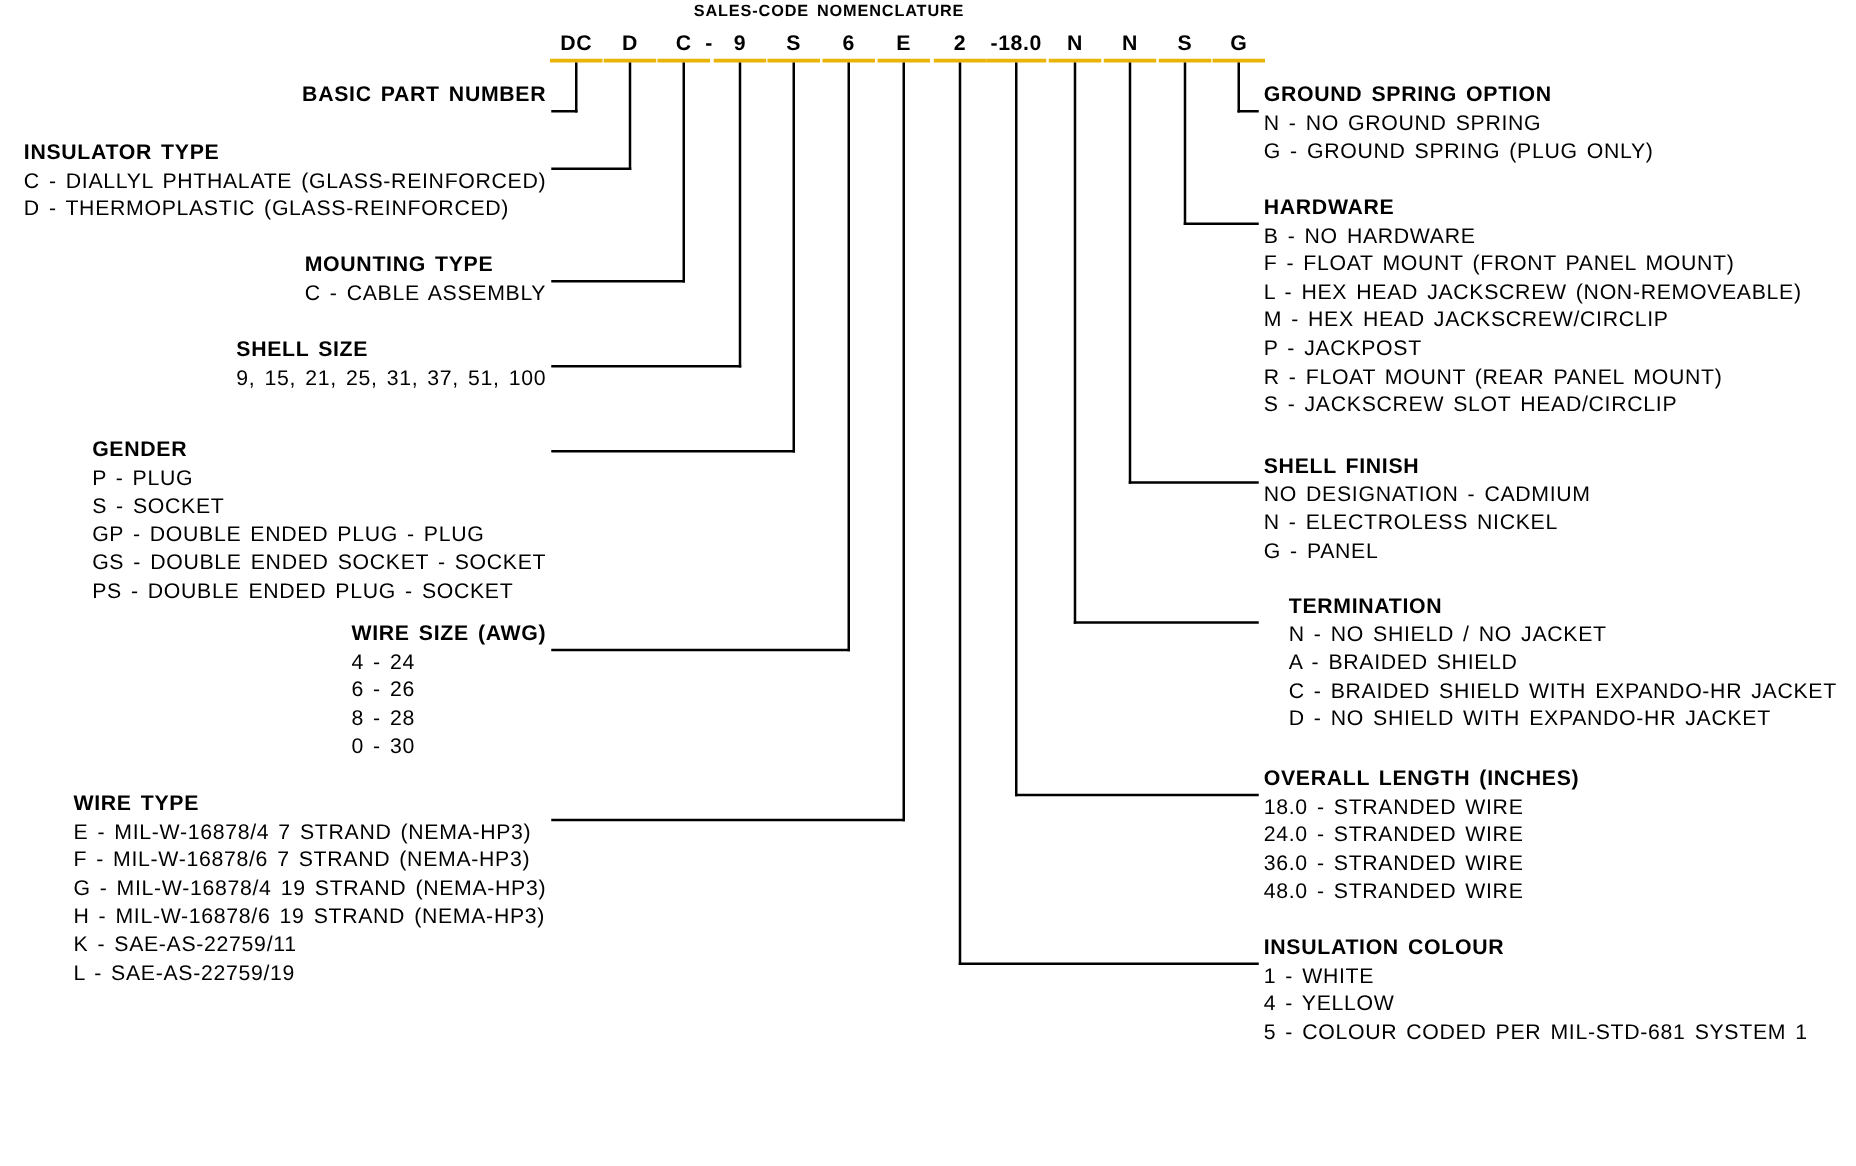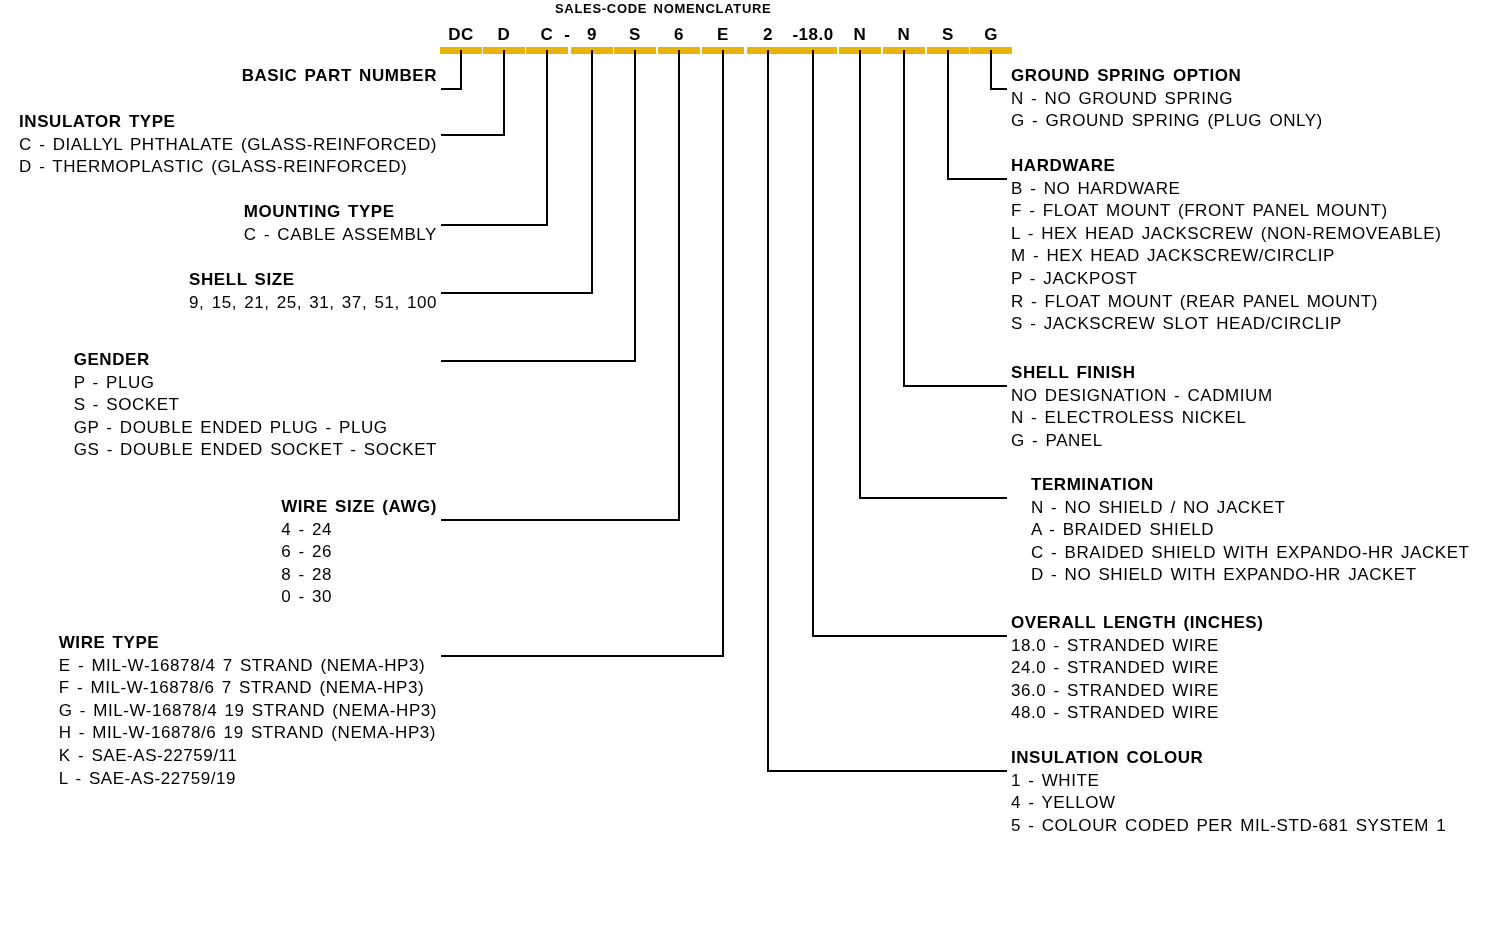--- a/index.html
+++ b/index.html
@@ -11,21 +11,21 @@
     font-family:"Liberation Sans","DejaVu Sans",sans-serif;
     overflow:hidden;
   }
   .title{
     position:absolute;top:-1px;left:555px;
     font-size:13px;font-weight:bold;letter-spacing:0.7px;word-spacing:2px;
     line-height:20px;white-space:nowrap;
   }
   .code-seg{
     position:absolute;top:22px;height:25px;line-height:25px;
-    border-bottom:7px solid #eab308;
+    border-bottom:3px solid #eab308;
     font-size:17px;font-weight:bold;letter-spacing:0.5px;
     text-align:center;
   }
   .code-sep{
     position:absolute;top:22px;height:25px;line-height:25px;
     font-size:17px;font-weight:bold;text-align:center;width:20px;
   }
   .vline{position:absolute;width:1.5px;background:#000;top:50px;}
   .hline{position:absolute;height:2px;background:#000;}
   .section{
@@ -107,20 +107,21 @@
     <div class="sec-title">SHELL SIZE</div>
     <div>9, 15, 21, 25, 31, 37, 51, 100</div>
   </div>
 
   <div class="section left" style="top:349px;">
     <div class="sec-title">GENDER</div>
     <div>P - PLUG</div>
     <div>S - SOCKET</div>
     <div>GP - DOUBLE ENDED PLUG - PLUG</div>
     <div>GS - DOUBLE ENDED SOCKET - SOCKET</div>
+    <div>PS  - DOUBLE ENDED PLUG - SOCKET</div>
   </div>
 
   <div class="section left" style="top:496px;">
     <div class="sec-title">WIRE SIZE (AWG)</div>
     <div>4 - 24</div>
     <div>6 - 26</div>
     <div>8 - 28</div>
     <div>0 - 30</div>
   </div>
 

